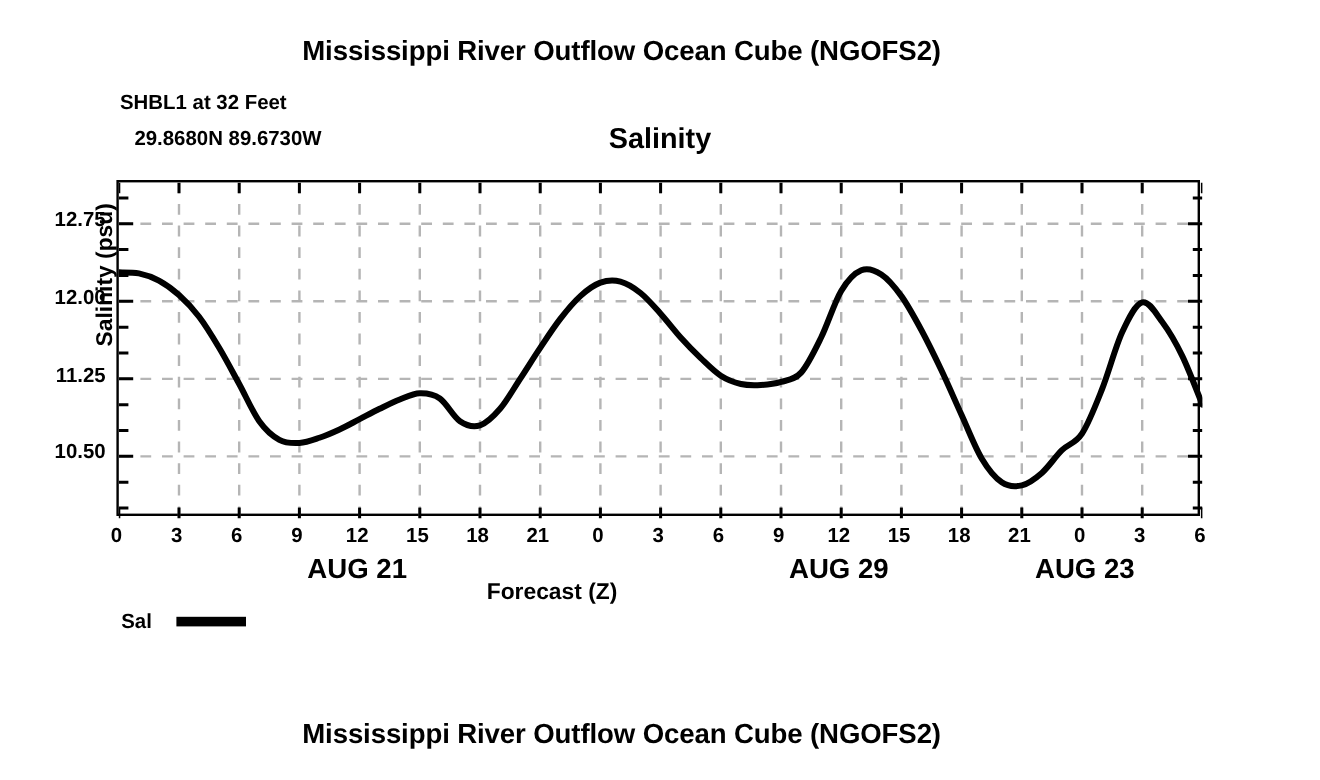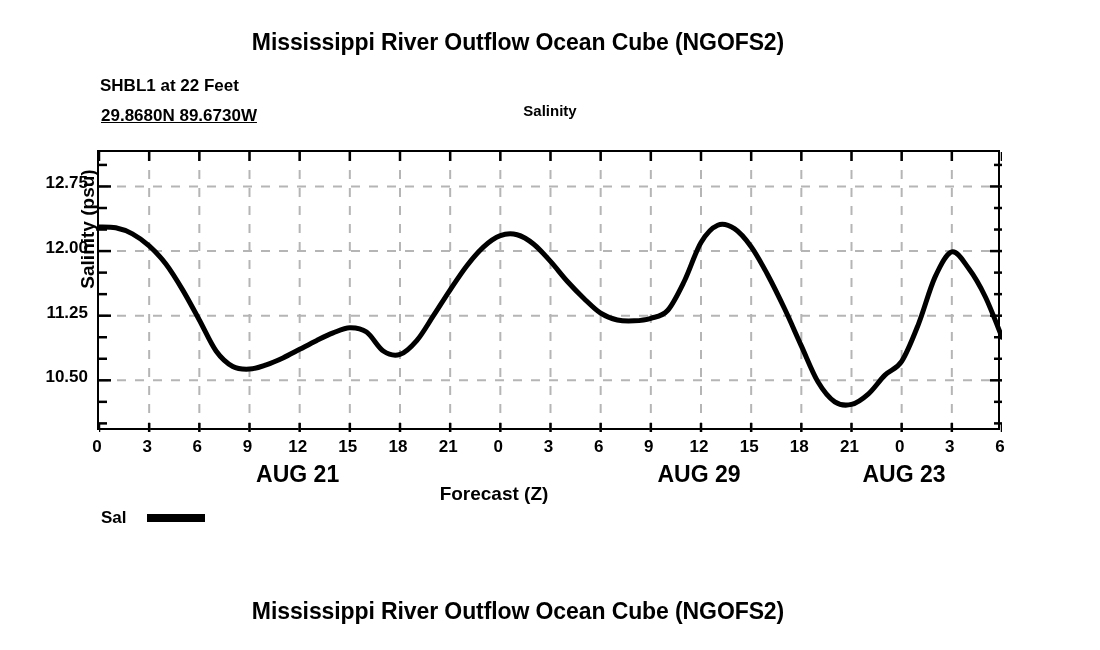--- a/index.html
+++ b/index.html
@@ -33,28 +33,28 @@
   #title-top { top: 29px; }
   #title-bottom { top: 598px; }
 
   .meta {
     position: absolute;
     font-size: 17px;
     font-weight: bold;
     white-space: nowrap;
   }
   #station-line { left: 100px; top: 76px; }
-  #coords-line  { left: 101px; top: 106px; text-decoration: underline; }
+  #coords-line  { left: 112px; top: 106px; }
   #subtitle {
     position: absolute;
     left: 0;
     width: 1100px;
     text-align: center;
     top: 102px;
-    font-size: 15px;
+    font-size: 24px;
     font-weight: bold;
   }
   #issued-line { right: 96px; top: 106px; }
 
   
   #plot-frame {
     position: absolute;
     left: 97px;
     top: 150px;
     width: 903px;
@@ -105,21 +105,20 @@
     width: 110px;
   }
   #xlabel {
     position: absolute;
     left: 0;
     width: 920px;
     top: 483px;
     text-align: center;
     font-size: 19px;
     font-weight: bold;
-    margin-left: 34px;
   }
 
   
   #legend {
     position: absolute;
     left: 101px;
     top: 508px;
     display: flex;
     align-items: center;
     gap: 20px;
@@ -134,21 +133,21 @@
     background: #000000;
   }
 </style>
 </head>
 <body>
 
 <div id="page">
 
   <div class="title-main" id="title-top">Mississippi River Outflow Ocean Cube (NGOFS2)</div>
 
-  <div class="meta" id="station-line">SHBL1 at 22 Feet</div>
+  <div class="meta" id="station-line">SHBL1 at 32 Feet</div>
   <div class="meta" id="coords-line">29.8680N  89.6730W</div>
   <div id="subtitle">Salinity</div>
 
   <div id="ylabel">Salinity (psu)</div>
 
   <div id="ytick-labels">
       <div class="ytick-label" style="top: 367.308px;">10.50</div>
       <div class="ytick-label" style="top: 302.692px;">11.25</div>
       <div class="ytick-label" style="top: 238.077px;">12.00</div>
       <div class="ytick-label" style="top: 173.462px;">12.75</div>

